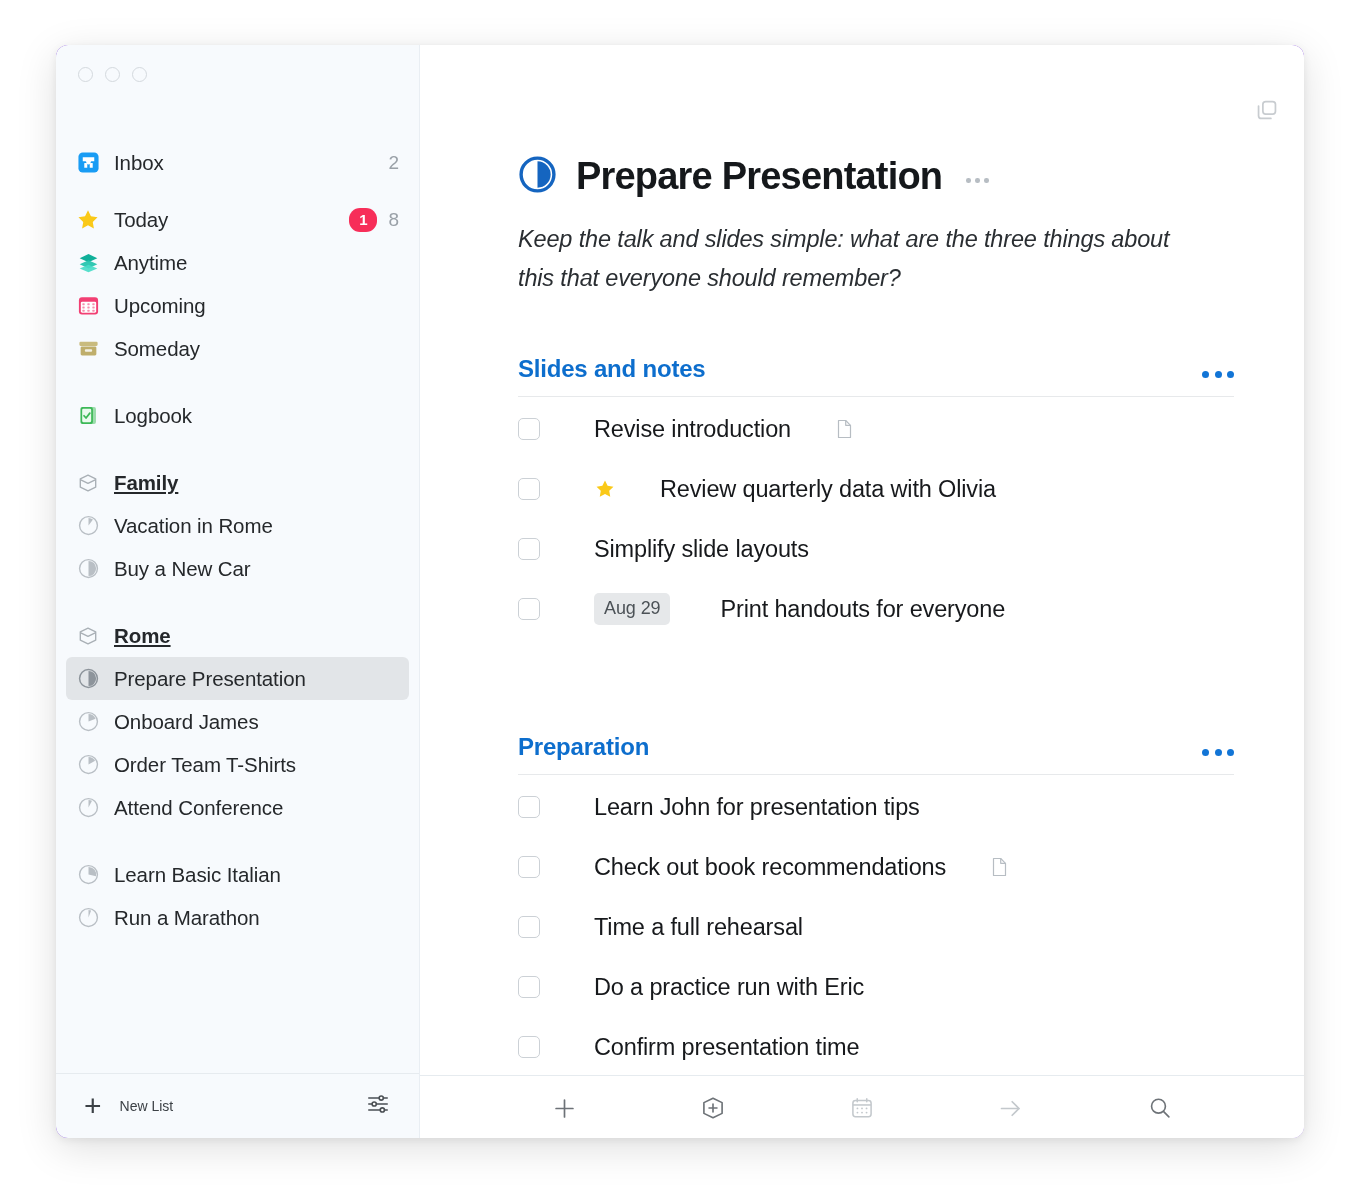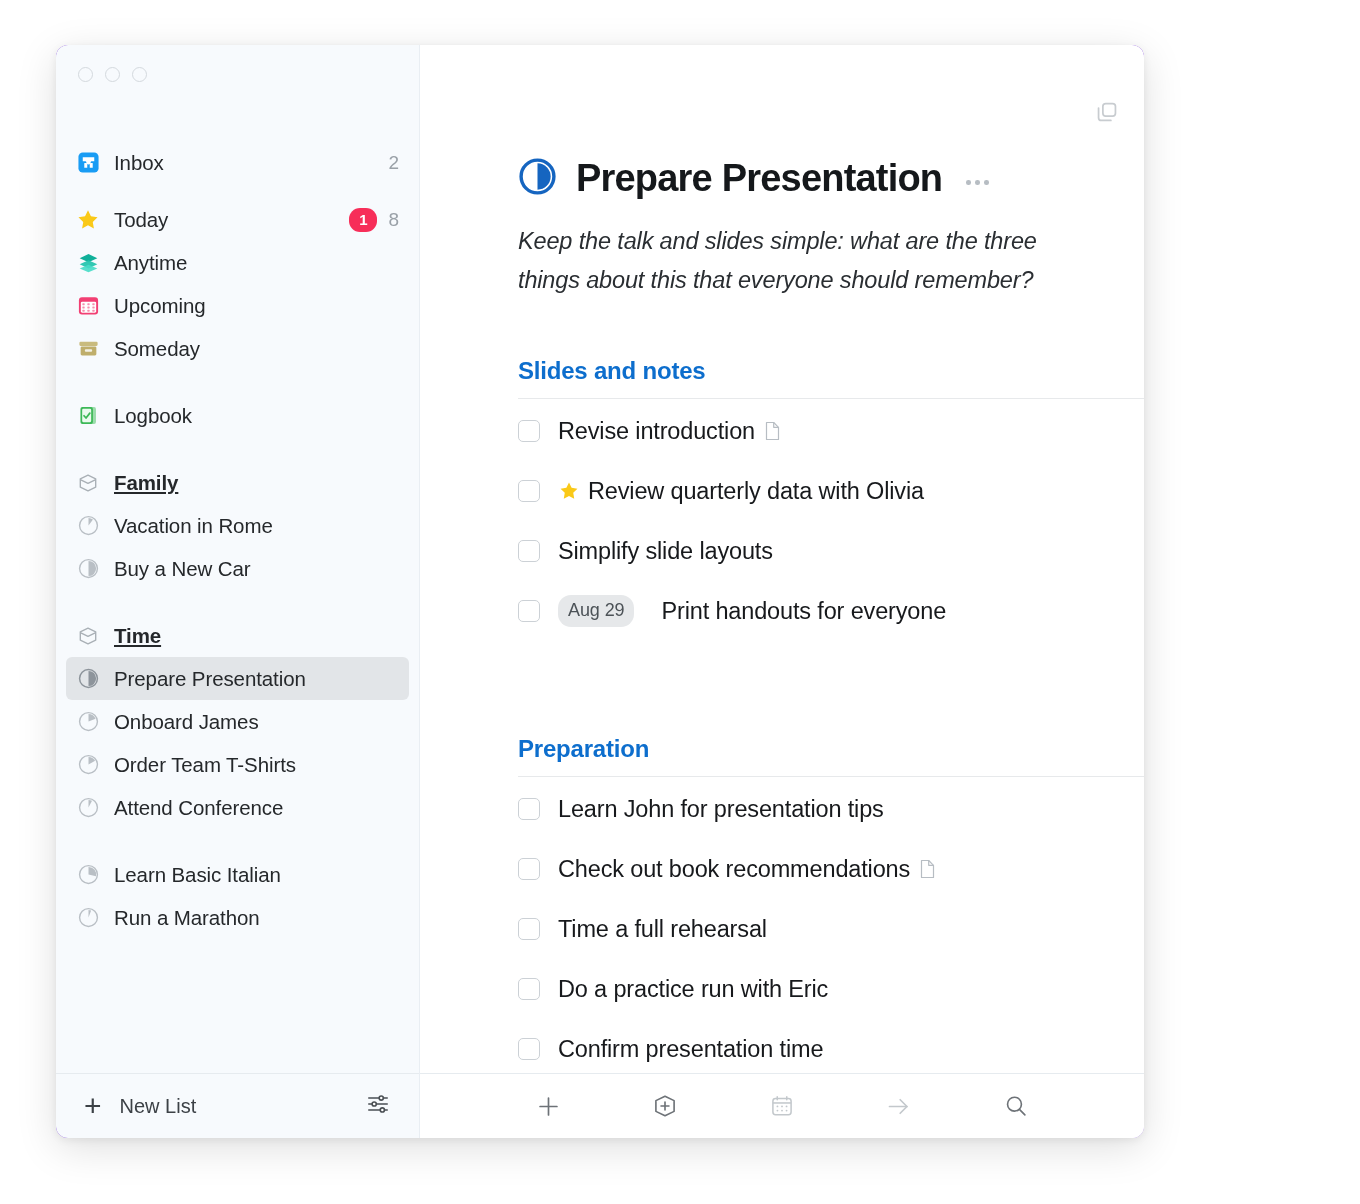--- a/index.html
+++ b/index.html
@@ -7,27 +7,28 @@
     width: 1360px; height: 1204px;
     background: #ffffff;
     font-family: "Liberation Sans", sans-serif;
     -webkit-font-smoothing: antialiased;
     overflow: hidden;
   }
 
   #window {
     position: absolute;
     left: 56px; top: 45px;
-    width: 1088px; height: 1093px;
+    width: 1248px; height: 1093px;
     background: #6d28d9;
     border-radius: 12px;
     box-shadow: 0 10px 40px rgba(0,0,0,0.13), 0 2px 8px rgba(0,0,0,0.07);
     overflow: hidden;
     display: flex;
     flex-direction: row;
+    align-items: center;
   }
 
   
   #sidebar {
     width: 364px;
     height: 100%;
     background: #f7fafd;
     border-right: 1px solid #e9eef3;
     display: flex;
     flex-direction: column;
@@ -104,21 +105,21 @@
     border-top: 1px solid #e6ebef;
     display: flex;
     align-items: center;
     padding: 0 28px;
   }
   #sidebar-footer .plus {
     font-size: 30px; color: #3c4146; font-weight: 300;
     line-height: 1; margin-right: 18px;
   }
   #sidebar-footer .newlist {
-    font-size: 20px; color: #3c4146;
+    font-size: 14px; color: #3c4146;
   }
   #sidebar-footer .sliders { margin-left: auto; }
 
   
   #main {
     flex: 1;
     position: relative;
     background: #ffffff;
     display: flex;
     flex-direction: column;
@@ -183,43 +184,44 @@
   .dots-blue i {
     width: 7px; height: 7px; border-radius: 50%;
     background: #1275d6; display: block;
   }
 
   .todo {
     display: flex;
     align-items: center;
     height: 56px;
     margin-top: 4px;
+    gap: 36px;
   }
   .chk {
     width: 22px; height: 22px;
     border: 1.6px solid #ccd1d6;
     border-radius: 5px;
     background: #fff;
     flex: 0 0 22px;
     margin-right: 18px;
   }
   .todo-star { margin-right: 8px; display:flex; align-items:center; }
   .todo-text {
     font-size: 23.5px;
     color: #17191c;
     letter-spacing: -0.15px;
     white-space: nowrap;
   }
   .datechip {
     background: #e6e8ea;
     color: #4c5257;
     font-size: 18px;
-    border-radius: 13px;
+    border-radius: 5px;
     padding: 5px 10px 6px;
-    margin-right: 27px;
+    margin-right: 14px;
     letter-spacing: -0.1px;
   }
   .doc-ico { margin-left: 9px; display: flex; align-items: center; }
   .section-gap { height: 38px; }
 
   
   #main-footer {
     height: 65px;
     border-top: 1px solid #e6ebef;
     display: flex;
@@ -370,21 +372,21 @@
 
       <div class="gap-md"></div>
 
       <div class="nav-row">
         <span class="nav-ico">
           <svg width="22" height="22" viewBox="0 0 24 24">
             <path d="M12 3.4l8.4 4v9.2L12 20.6 3.6 16.6V7.4z" fill="none" stroke="#a9b0b6" stroke-width="1.5" stroke-linejoin="round"></path>
             <path d="M3.6 8.2L12 12.3l8.4-4.1" fill="none" stroke="#a9b0b6" stroke-width="1.5" stroke-linejoin="round"></path>
           </svg>
         </span>
-        <span class="nav-label bold">Time</span>
+        <span class="nav-label bold">Rome</span>
       </div>
 
       <div class="nav-row selected">
         <span class="nav-ico">
           <svg width="21" height="21" viewBox="0 0 24 24">
             <circle cx="12" cy="12" r="10.2" fill="none" stroke="#8d949b" stroke-width="1.7"></circle>
             <path d="M12 3.3 A8.7 8.7 0 0 1 12 20.7 Z" fill="#8d949b"></path>
           </svg>
         </span>
         <span class="nav-label">Prepare Presentation</span>

